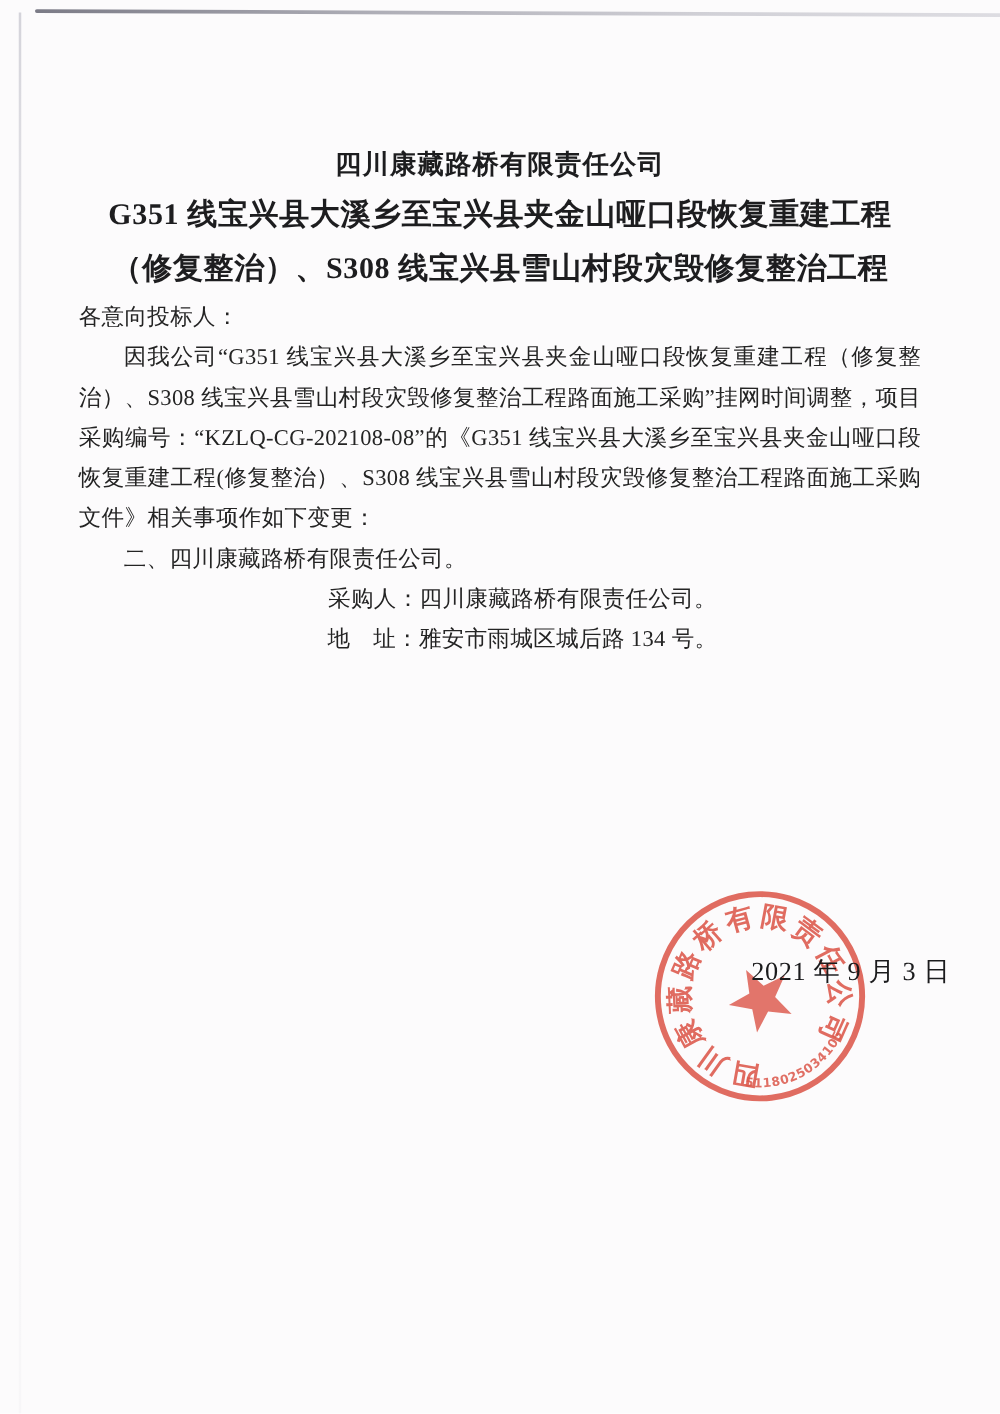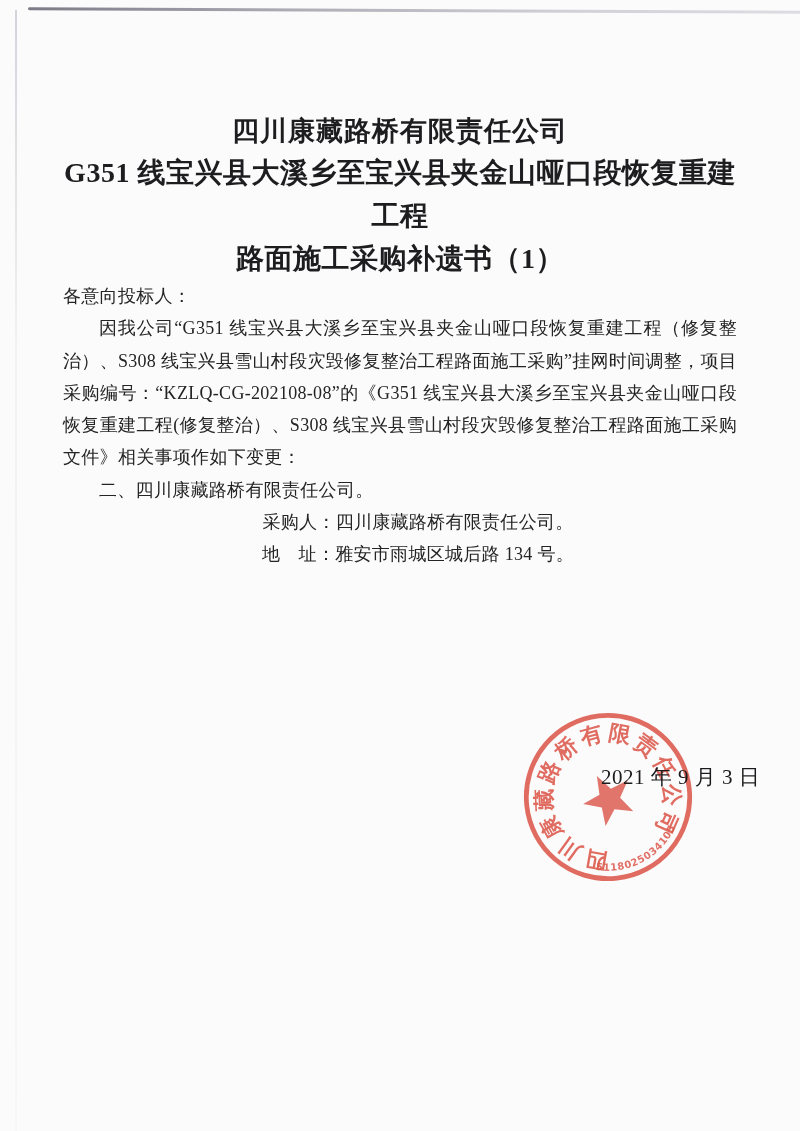--- a/index.html
+++ b/index.html
@@ -27,27 +27,27 @@
     background: linear-gradient(180deg,
       rgba(120,120,140,0.30), rgba(150,150,165,0.10) 30%, rgba(160,160,175,0.05));
   }
   .doc {
     position: absolute;
     top: 112px; left: 63px; width: 674px;
     color: #242424;
   }
   .title-company {
     margin: 0;
-    font-size: 27px; line-height: 39px;
+    font-size: 21px; line-height: 39px;
     font-weight: 700; text-align: center;
     letter-spacing: 1px; color: #1d1d1f;
   }
   .title-line {
     margin: 0;
-    font-size: 28px; line-height: 43px;
+    font-size: 24px; line-height: 43px;
     font-weight: 700; text-align: center;
     letter-spacing: 0.5px; color: #1d1d1f;
   }
   .body-text {
     margin: 0;
     font-size: 18px; line-height: 32.3px;
     letter-spacing: 0.3px;
   }
   .salutation { text-indent: 0; }
   .para {
@@ -105,21 +105,21 @@
 <body>
 
 <div class="page">
 
   <div class="scan-edge-top"></div>
   <div class="scan-edge-left"></div>
 
   <div class="doc">
     <h1 class="title-company">四川康藏路桥有限责任公司</h1>
     <h2 class="title-line">G351 线宝兴县大溪乡至宝兴县夹金山哑口段恢复重建工程</h2>
-    <h2 class="title-line">路面施工采购补遗书（1）</h2>
+    <h2 class="title-line">（修复整治）、S308 线宝兴县雪山村段灾毁修复整治工程</h2>
 
     <p class="body-text salutation">各意向投标人：</p>
 
     <p class="body-text para">因我公司“G351 线宝兴县大溪乡至宝兴县夹金山哑口段恢复重建工程（修复整治）、S308 线宝兴县雪山村段灾毁修复整治工程路面施工采购”挂网时间调整，项目采购编号：“KZLQ-CG-202108-08”的《G351 线宝兴县大溪乡至宝兴县夹金山哑口段恢复重建工程(修复整治）、S308 线宝兴县雪山村段灾毁修复整治工程路面施工采购文件》相关事项作如下变更：</p>
 
 
     <p class="body-text para">二、四川康藏路桥有限责任公司。</p>
 
     <p class="body-text contact-line">采购人：四川康藏路桥有限责任公司。</p>
     <p class="body-text contact-line">地　址：雅安市雨城区城后路 134 号。</p>

